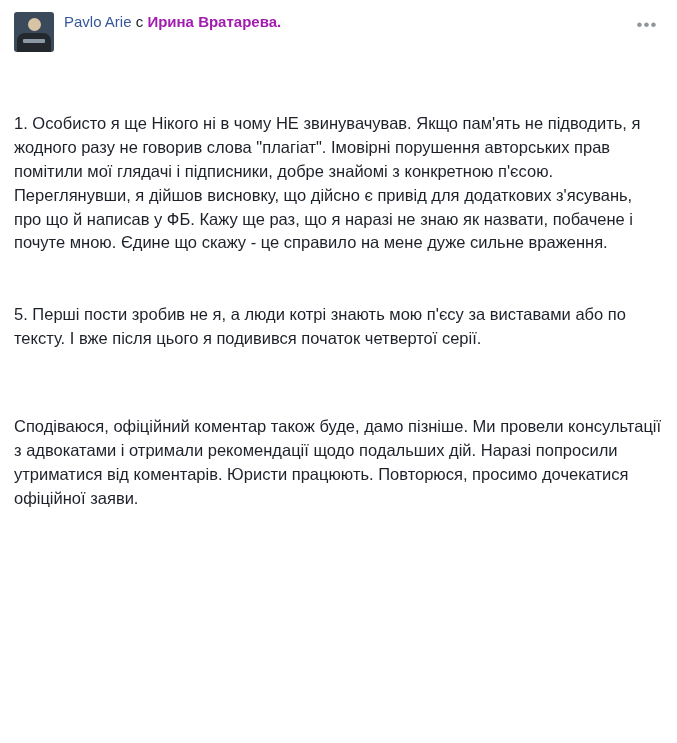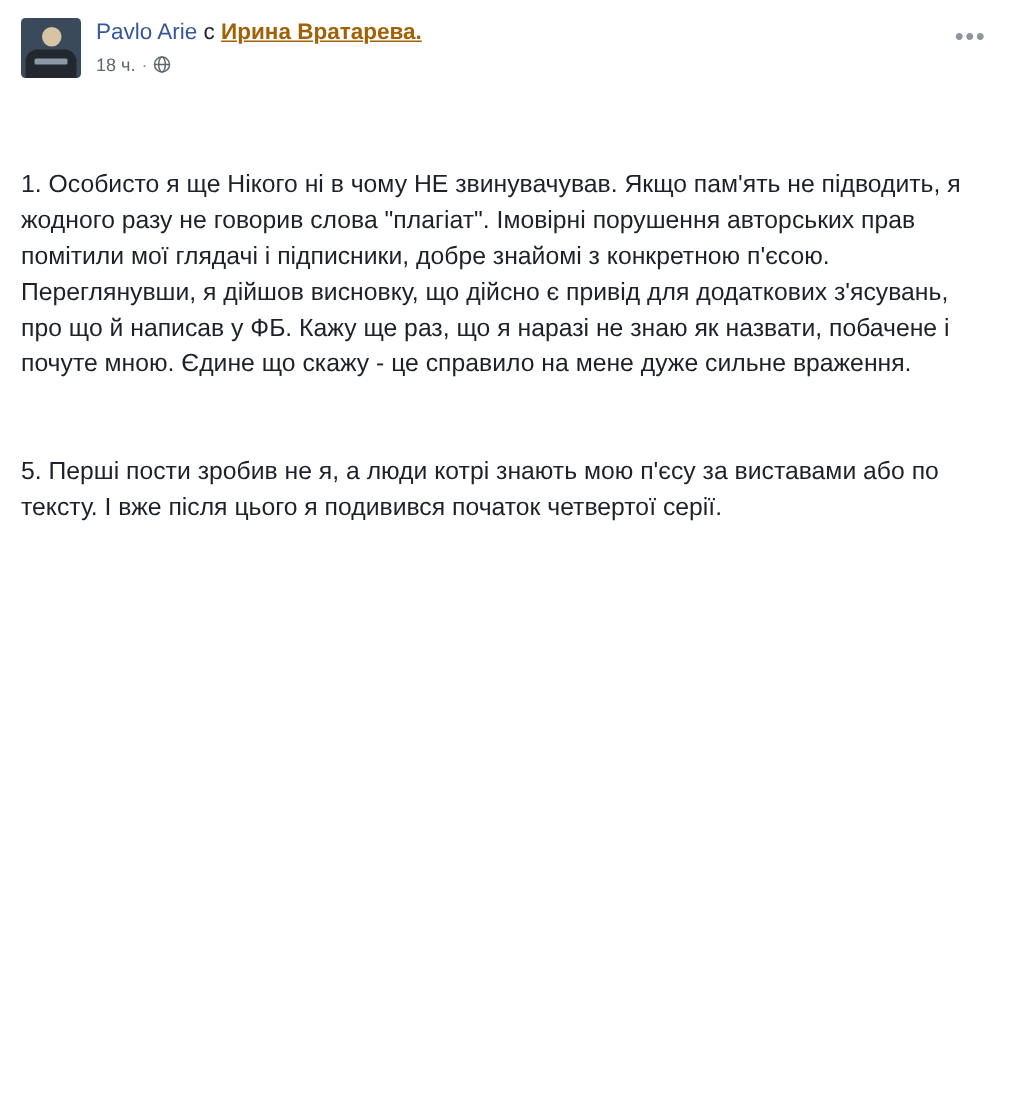--- a/index.html
+++ b/index.html
@@ -75,23 +75,22 @@
     font-weight: normal;
     color: #365899;
     cursor: pointer;
   }
   .with-word {
     font-weight: normal;
     color: #1d2129;
   }
   .tagged-link {
     font-weight: bold;
-    color: #a16207;
+    color: #a21caf;
     cursor: pointer;
-    text-decoration: underline;
   }
   .meta-line {
     margin-top: 4px;
     font-size: 12px;
     color: #616770;
     display: flex;
     align-items: center;
   }
   .timestamp {
     color: #616770;
@@ -154,35 +153,25 @@
       <div class="head"></div>
       <div class="shirt-text"></div>
     </div>
 
     <div class="header-text">
       <div class="name-line">
         <span class="name-link">Pavlo Arie</span>
         <span class="with-word">с</span>
         <span class="tagged-link">Ирина Вратарева.</span>
       </div>
-      <div class="meta-line">
-        <span class="timestamp">18 ч.</span>
-        <span class="dot-sep">·</span>
-        <span class="globe-icon">
-          <svg width="12" height="12" viewBox="0 0 12 12">
-            <circle cx="6" cy="6" r="5" fill="none" stroke="#616770" stroke-width="1"></circle>
-            <ellipse cx="6" cy="6" rx="2.2" ry="5" fill="none" stroke="#616770" stroke-width="1"></ellipse>
-            <line x1="1" y1="6" x2="11" y2="6" stroke="#616770" stroke-width="1"></line>
-          </svg>
-        </span>
-      </div>
     </div>
 
     <div class="more-btn">•••</div>
   </div>
 
   <div class="post-body">
     <p class="para">1. Особисто я ще Нікого ні в чому НЕ звинувачував. Якщо пам'ять не підводить, я жодного разу не говорив слова "плагіат". Імовірні порушення авторських прав помітили мої глядачі і підписники, добре знайомі з конкретною п'єсою. Переглянувши, я дійшов висновку, що дійсно є привід для додаткових з'ясувань, про що й написав у ФБ. Кажу ще раз, що я наразі не знаю як назвати, побачене і почуте мною. Єдине що скажу - це справило на мене дуже сильне враження.</p>
     <p class="para">5. Перші пости зробив не я, а люди котрі знають мою п'єсу за виставами або по тексту. І вже після цього я подивився початок четвертої серії.</p>
+    <p class="para spaced">Сподіваюся, офіційний коментар також буде, дамо пізніше. Ми провели консультації з адвокатами і отримали рекомендації щодо подальших дій. Наразі попросили утриматися від коментарів. Юристи працюють. Повторюся, просимо дочекатися офіційної заяви.</p>
     
   </div>
 
 </div>
 
 </body></html>

